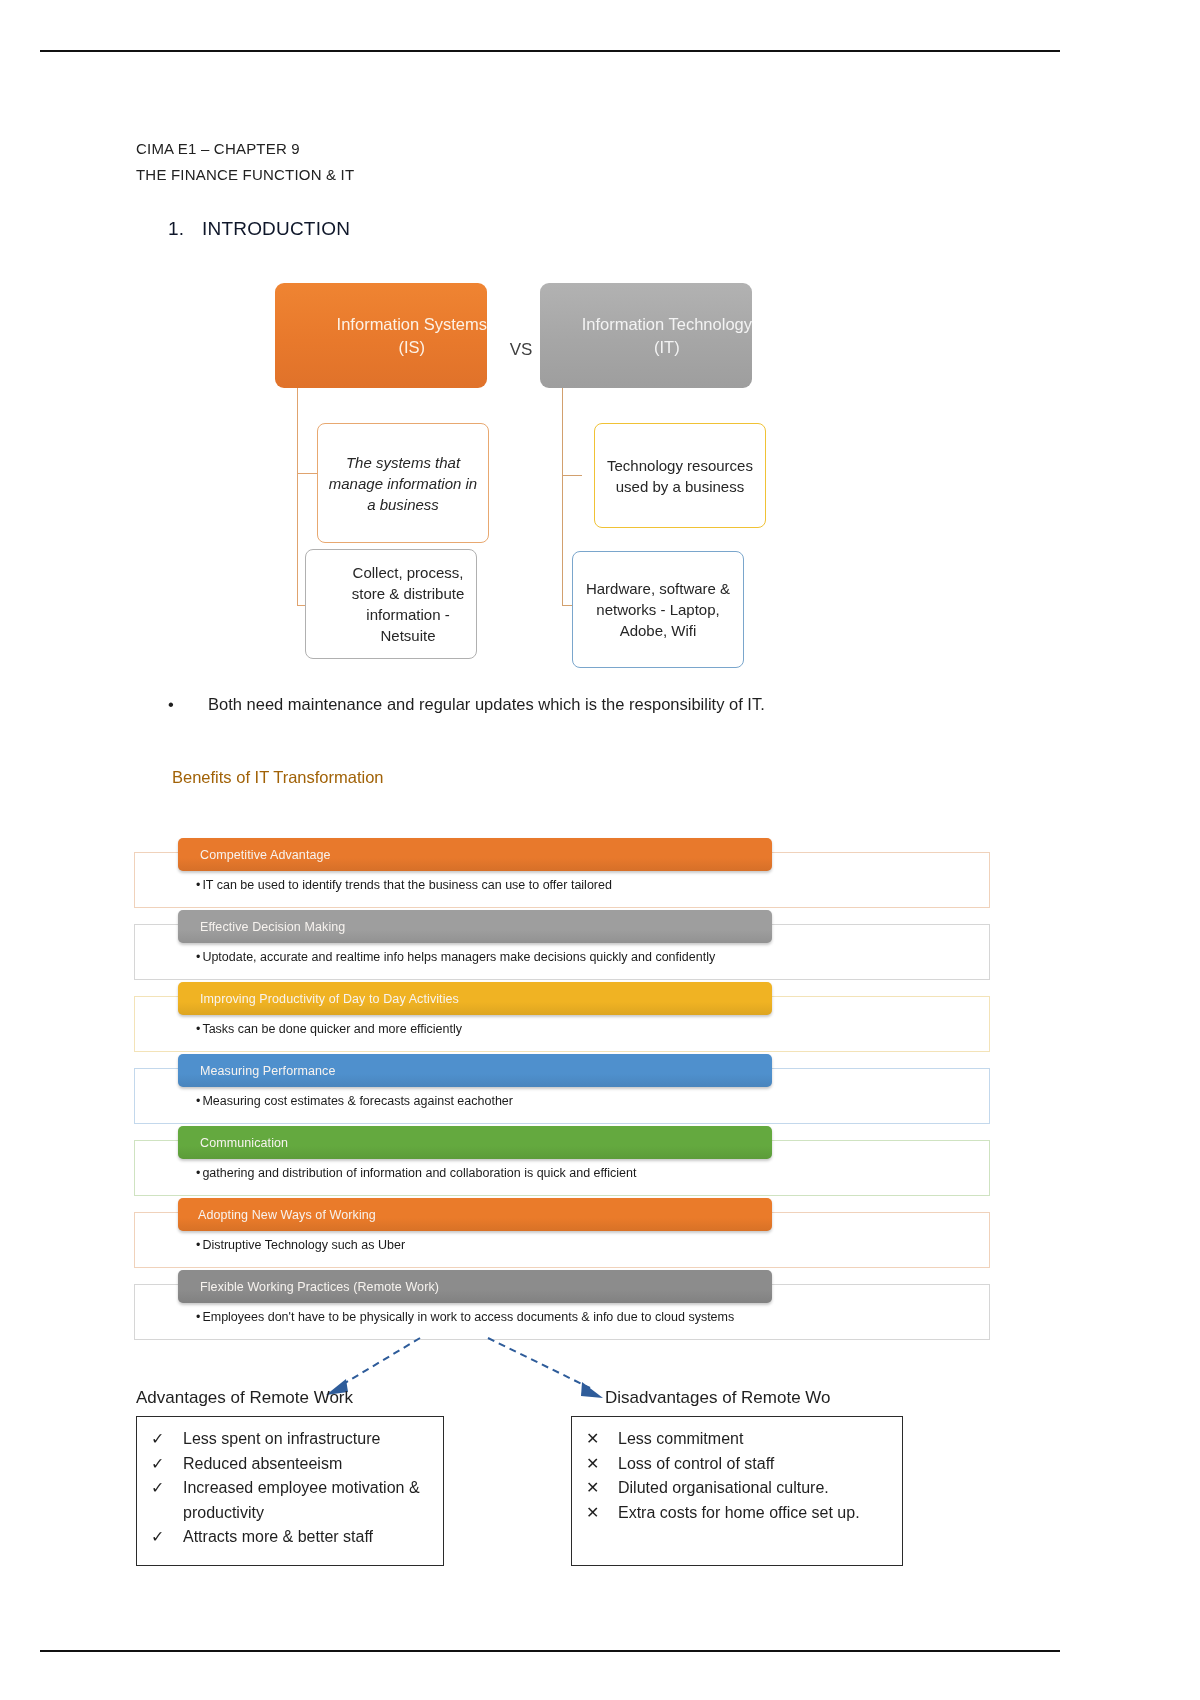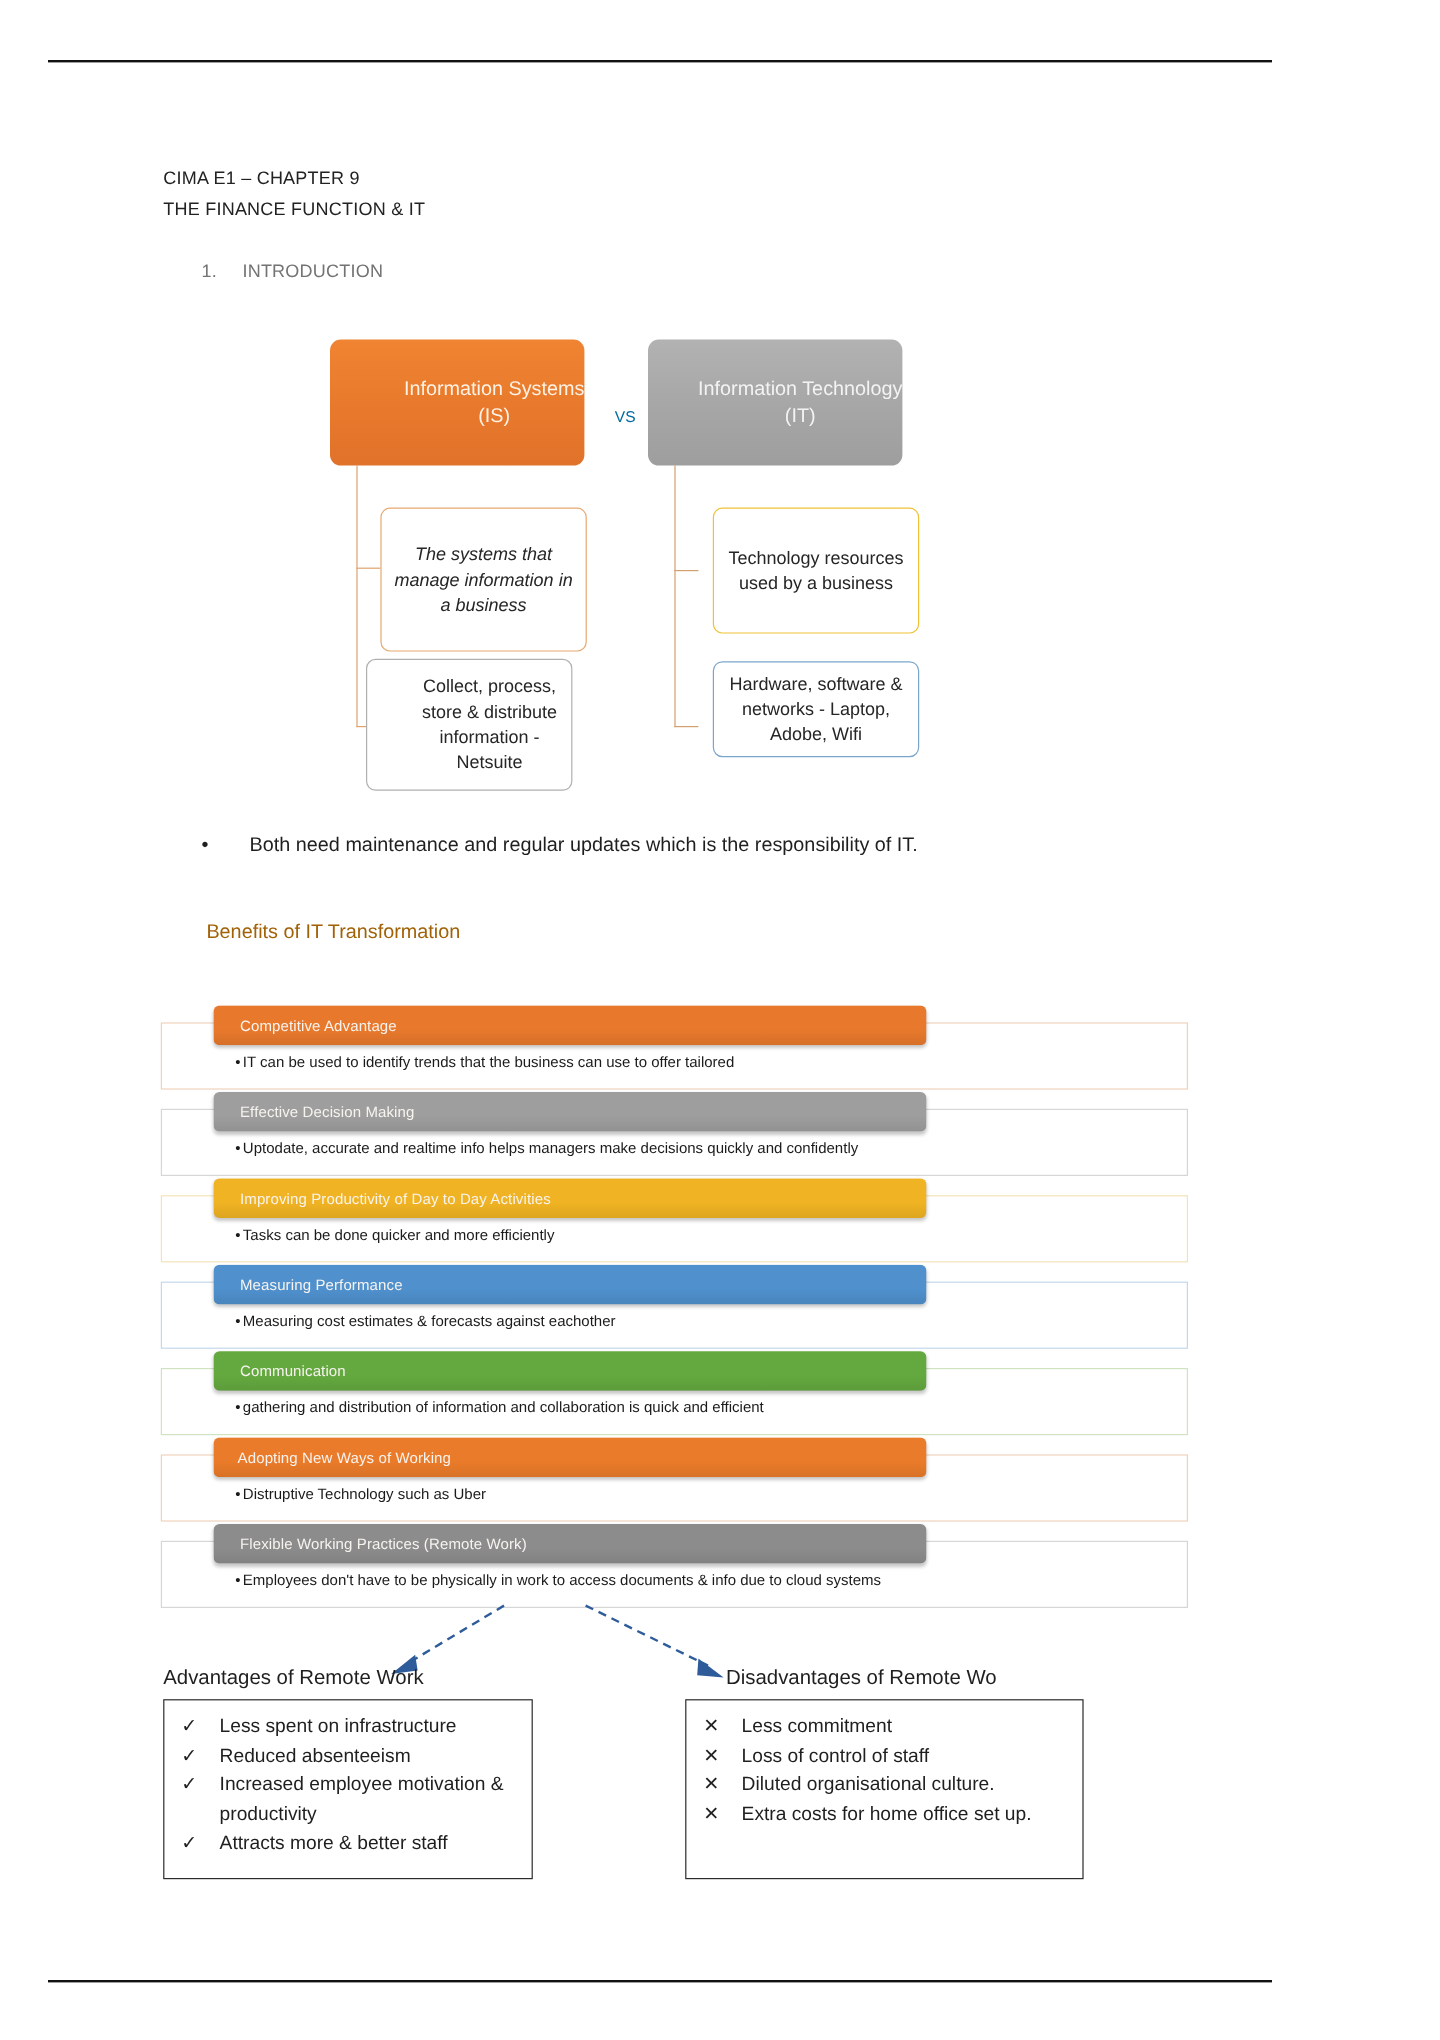--- a/index.html
+++ b/index.html
@@ -20,46 +20,46 @@
     border-top:2px solid #111;
   }
 
   
   .doc-title {
     position:absolute; left:136px; top:136px;
     font-size:15px; line-height:26px; letter-spacing:.2px; color:#222;
   }
   .section-heading {
     position:absolute; left:168px; top:218px;
-    font-size:15px; letter-spacing:.2px; color:#737373;
+    font-size:19px; letter-spacing:.2px; color:#0f172a;
   }
   .section-heading .num { display:inline-block; width:34px; }
 
   
   .diagram { position:absolute; left:275px; top:283px; width:520px; height:400px; }
   .hdr-box {
     position:absolute; width:212px; height:105px; border-radius:9px;
     display:flex; align-items:center; justify-content:flex-end; text-align:center;
     color:#fdf2e6; font-size:16.5px; line-height:23px;
   }
   .hdr-is { left:0; top:0; background:linear-gradient(180deg,#ef8432 0%,#e8792c 55%,#e0722a 100%); }
   .hdr-it { left:265px; top:0; background:linear-gradient(180deg,#b2b2b2 0%,#a6a6a6 55%,#9e9e9e 100%); color:#f3f3f3; }
   .vs-label {
     position:absolute; left:225px; top:57px; width:42px; text-align:center;
-    font-size:13px; color:#0369a1;
+    font-size:17px; color:#404040;
   }
   .sub-box {
     position:absolute; width:172px; border-radius:8px; background:#fff;
     display:flex; align-items:center; justify-content:center; text-align:center;
     font-size:15px; line-height:21px; color:#262626; box-sizing:border-box; padding:8px 10px;
   }
   .sb-1 { left:42px; top:140px; height:120px; border:1.6px solid #e8a870;font-style:italic; }
   .sb-2 { left:30px; top:266px; height:110px; border:1.6px solid #b0b0b0;padding-left:44px; }
   .sb-3 { left:307px; top:140px; height:105px; border:1.6px solid #f0c235;margin-left:12px; }
-  .sb-4 { left:319px; top:268px; height:80px; border:1.6px solid #7aa6cc; }
+  .sb-4 { left:297px; top:268px; height:117px; border:1.6px solid #7aa6cc; }
   .v-orange { position:absolute; left:22px; top:105px; width:0; height:218px;
               border-left:1.4px solid #e0a36e; }
   .h-orange-1 { position:absolute; left:22px; top:190px; width:20px; height:0;
               border-top:1.4px solid #e0a36e; }
   .h-orange-2 { position:absolute; left:22px; top:322px; width:20px; height:0;
               border-top:1.4px solid #e0a36e; }
   .v-grey { position:absolute; left:287px; top:105px; width:0; height:218px;
               border-left:1.4px solid #d2a06e; }
   .h-grey-1 { position:absolute; left:287px; top:192px; width:20px; height:0;
               border-top:1.4px solid #d2a06e; }

